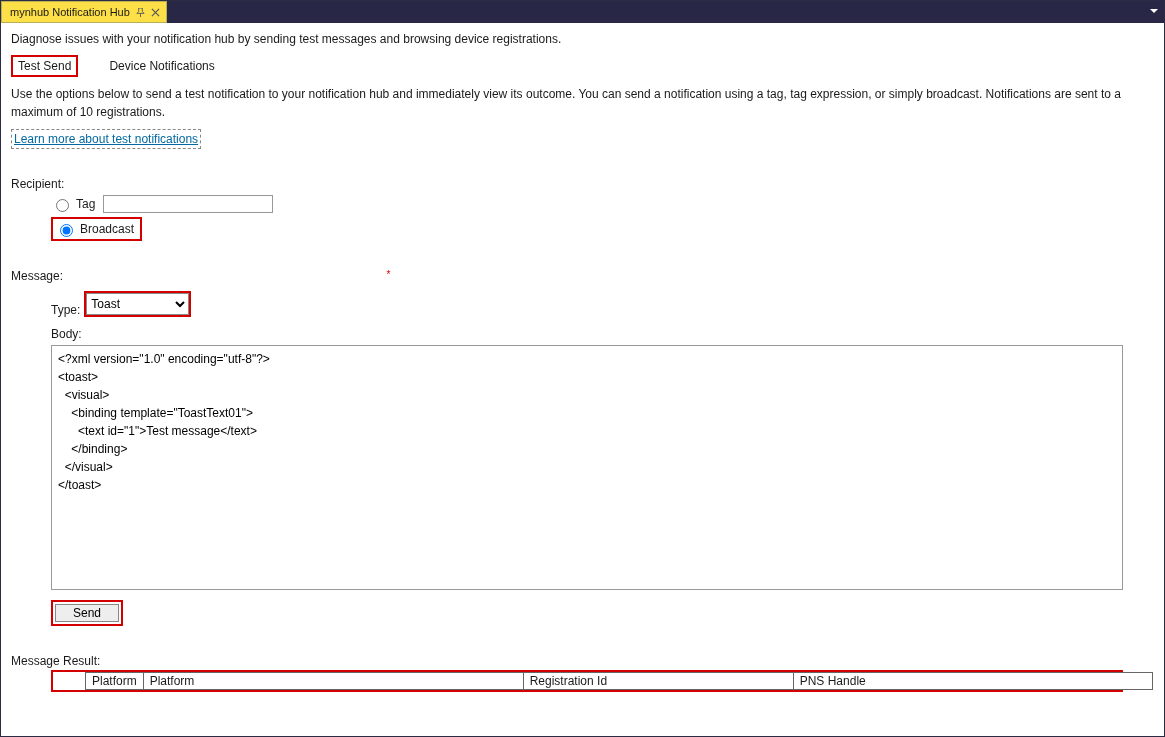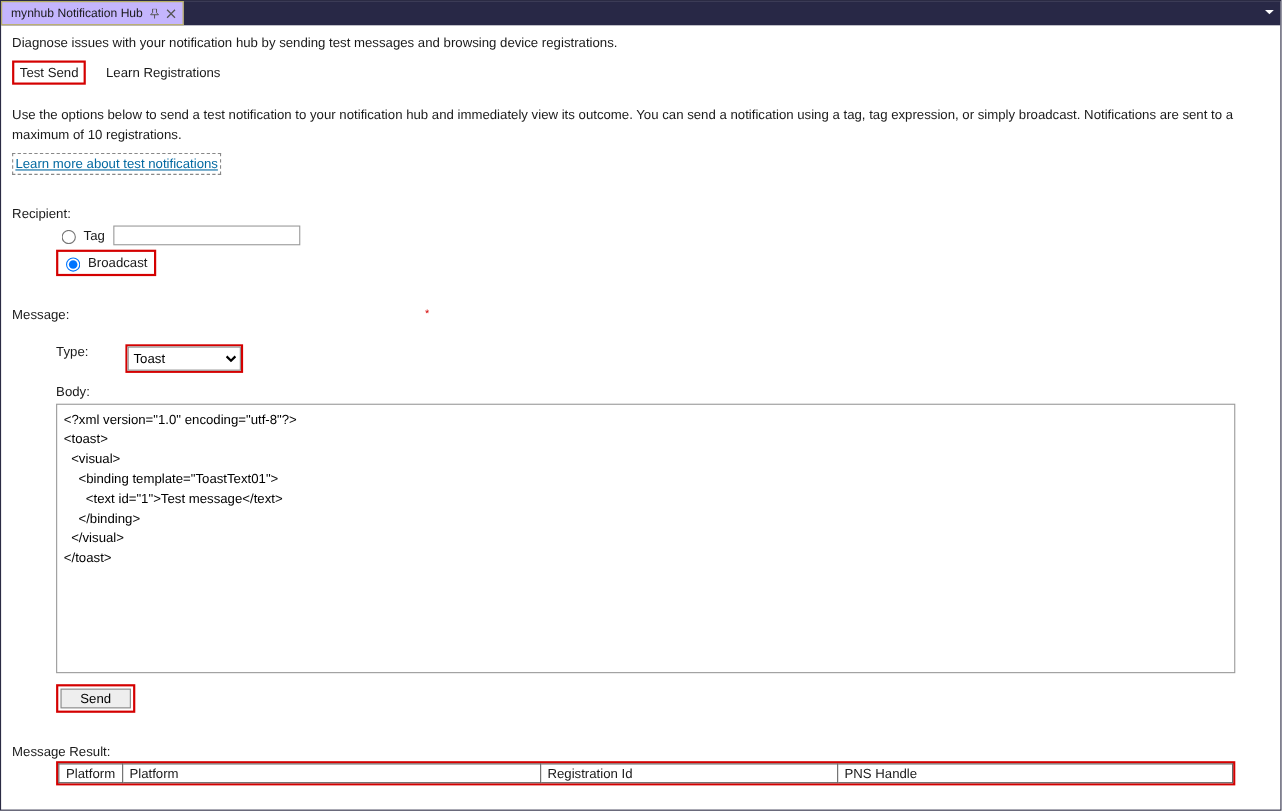--- a/index.html
+++ b/index.html
@@ -15,21 +15,21 @@
     border: 1px solid #2b2b44;
   }
   .titlebar {
     background: #282846;
     height: 22px;
     display: flex;
     align-items: stretch;
     position: relative;
   }
   .titlebar .tab {
-    background: #c4b5fd;
+    background: #fde047;
     border: 1px solid #b8b053;
     display: flex;
     align-items: center;
     gap: 6px;
     padding: 0 6px 0 8px;
     font-size: 11px;
   }
   .titlebar .pin-icon svg, .titlebar .close-icon svg {
     width: 9px; height: 9px;
     display:block;
@@ -37,22 +37,22 @@
   .dropdown-arrow {
     position: absolute;
     right: 4px; top: 4px;
     width: 12px; height: 12px;
     color: #fff;
   }
   .content { padding: 4px 23px 0 10px; }
   .description { margin: 4px 0 8px 0; line-height: 1.35; }
   .subtabs {
     display: flex;
-    gap: 11px;
-    margin-bottom: 18px;
+    gap: 24px;
+    margin-bottom: 8px;
   }
   .subtab {
     padding: 2px 5px;
     border: 2px solid transparent;
   }
   .subtab.active { border: 2px solid #d40000; }
   .instructions { line-height: 1.5; }
   .learn-link {
     display: inline-block;
     margin-top: 8px;
@@ -73,21 +73,21 @@
   }
   .broadcast-wrap {
     border: 2px solid #d40000;
     padding: 2px 6px 2px 2px;
     display: inline-flex;
     align-items:center;
     gap:4px;
     margin-top:4px;
   }
   .star { color:#d40000; font-size:10px; position:relative; top:-2px; }
-  .type-row { display:flex; align-items:flex-start; gap:34px; padding-left:40px; margin-top:20px;}
+  .type-row { display:flex; align-items:flex-end; gap:4px; padding-left:40px; margin-top:8px;}
   .select-hl {
     border: 2px solid #d40000;
     display:inline-flex;
   }
   .select-hl select {
     width:103px; height:22px;
     border:1px solid #888;
     font-size:12px;
     background:#fff;
   }
@@ -119,21 +119,21 @@
     border:1px solid #888;
     font-size:12px;
   }
   .result-label { margin-top:28px; }
   .result-table-wrap {
     margin-left:40px;
     margin-top:2px;
     border:2px solid #d40000;
     width:1072px;
   }
-  table.result { width:100%; border-collapse: collapse; font-size:12px; }
+  table.result { width:100%; border-collapse: collapse; font-size:12px;margin-left:32px; }
   table.result th {
     text-align:left;
     font-weight:normal;
     border:1px solid #666;
     padding:1px 6px;
     background:#fff;
   }
   table.result td {
     padding:1px 6px;
     background:#f0f0f0;
@@ -166,21 +166,21 @@
 
 <div class="content">
 
   <div class="description">Diagnose issues with your notification hub by sending test messages and browsing device registrations.</div>
 
   <div class="subtabs">
     <div class="subtab active">
       <span>Test Send</span>
     </div>
     <div class="subtab">
-      <span>Learn Registrations</span>
+      <span>Device Notifications</span>
     </div>
   </div>
 
   <div class="instructions">Use the options below to send a test notification to your notification hub and immediately view its outcome. You can send a notification using a tag, tag expression, or simply broadcast. Notifications are sent to a maximum of 10 registrations.</div>
   <a class="learn-link" href="#">Learn more about test notifications</a>
 
   <div class="section-label">Recipient:</div>
   <div class="indent">
     <div class="radio-row">
       <input type="radio" name="recip" style="">

